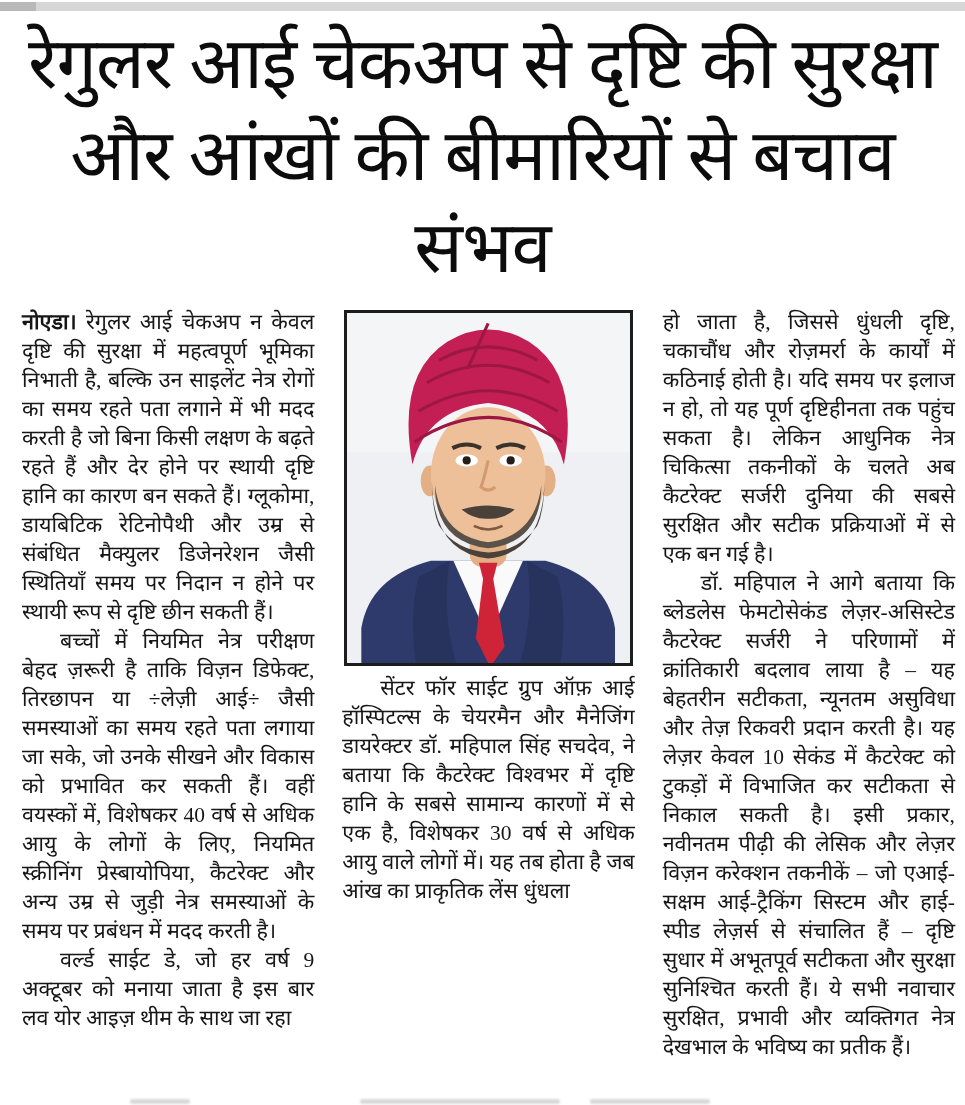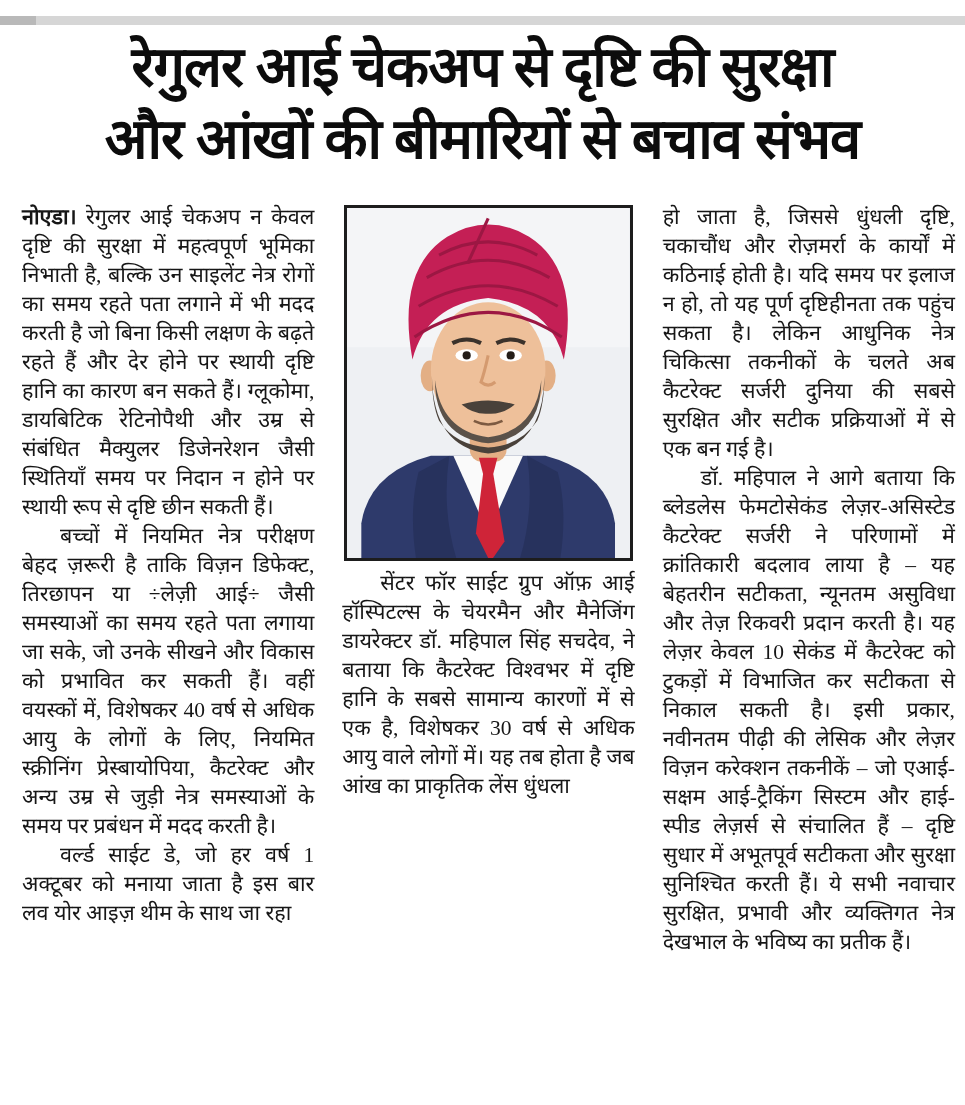--- a/index.html
+++ b/index.html
@@ -24,26 +24,26 @@
     width: 100%; height: 9px;
     background: #d6d6d6;
   }
   .scan-bar .dark-chip {
     position: absolute;
     left: 0; top: 0;
     width: 36px; height: 9px;
     background: #b9b9b9;
   }
   .headline {
-    margin: 16px;
+    margin: 2px;
     padding: 16px 10px 6px 10px;
     text-align: center;
-    font-size: 56px;
+    font-size: 72px;
     line-height: 1.28;
-    font-weight: 700;
+    font-weight: 400;
     color: #0c0c0c;
     letter-spacing: -1px;
     font-family: "Liberation Serif", "DejaVu Serif", serif;
   }
   .columns {
     display: flex;
     gap: 16px;
     padding: 6px 10px 0 10px;
     height: 888px;
     overflow: hidden;
@@ -91,21 +91,21 @@
   <h1 class="headline">
     <span>रेगुलर आई चेकअप से दृष्टि की सुरक्षा</span><br>
     <span>और आंखों की बीमारियों से बचाव संभव</span>
   </h1>
 
   <div class="columns">
 
     <div class="col">
       <p><span class="dateline">नोएडा।</span><span> रेगुलर आई चेकअप न केवल दृष्टि की सुरक्षा में महत्वपूर्ण भूमिका निभाती है, बल्कि उन साइलेंट नेत्र रोगों का समय रहते पता लगाने में भी मदद करती है जो बिना किसी लक्षण के बढ़ते रहते हैं और देर होने पर स्थायी दृष्टि हानि का कारण बन सकते हैं। ग्लूकोमा, डायबिटिक रेटिनोपैथी और उम्र से संबंधित मैक्युलर डिजेनरेशन जैसी स्थितियाँ समय पर निदान न होने पर स्थायी रूप से दृष्टि छीन सकती हैं।</span></p>
       <p class="indent">बच्चों में नियमित नेत्र परीक्षण बेहद ज़रूरी है ताकि विज़न डिफेक्ट, तिरछापन या ÷लेज़ी आई÷ जैसी समस्याओं का समय रहते पता लगाया जा सके, जो उनके सीखने और विकास को प्रभावित कर सकती हैं। वहीं वयस्कों में, विशेषकर 40 वर्ष से अधिक आयु के लोगों के लिए, नियमित स्क्रीनिंग प्रेस्बायोपिया, कैटरेक्ट और अन्य उम्र से जुड़ी नेत्र समस्याओं के समय पर प्रबंधन में मदद करती है।</p>
-      <p class="indent">वर्ल्ड साईट डे, जो हर वर्ष 1 अक्टूबर को मनाया जाता है इस बार लव योर आइज़ थीम के साथ जा रहा</p>
+      <p class="indent">वर्ल्ड साईट डे, जो हर वर्ष 9 अक्टूबर को मनाया जाता है इस बार लव योर आइज़ थीम के साथ जा रहा</p>
     </div>
 
     <div class="col">
       <div class="photo-frame">
         <svg viewBox="0 0 276 350" preserveAspectRatio="xMidYMid slice">
           <rect x="0" y="0" width="276" height="350" fill="#eef0f3"></rect>
           <rect x="0" y="0" width="276" height="140" fill="#f4f5f7"></rect>
 
           <path d="M14,350 L14,312 Q22,262 82,246 L194,246 Q254,262 262,312 L262,350 Z" fill="#2e3a6b"></path>
           <path d="M100,246 L70,262 Q60,300 68,350 L108,350 Q92,300 100,246 Z" fill="#27325d"></path>

